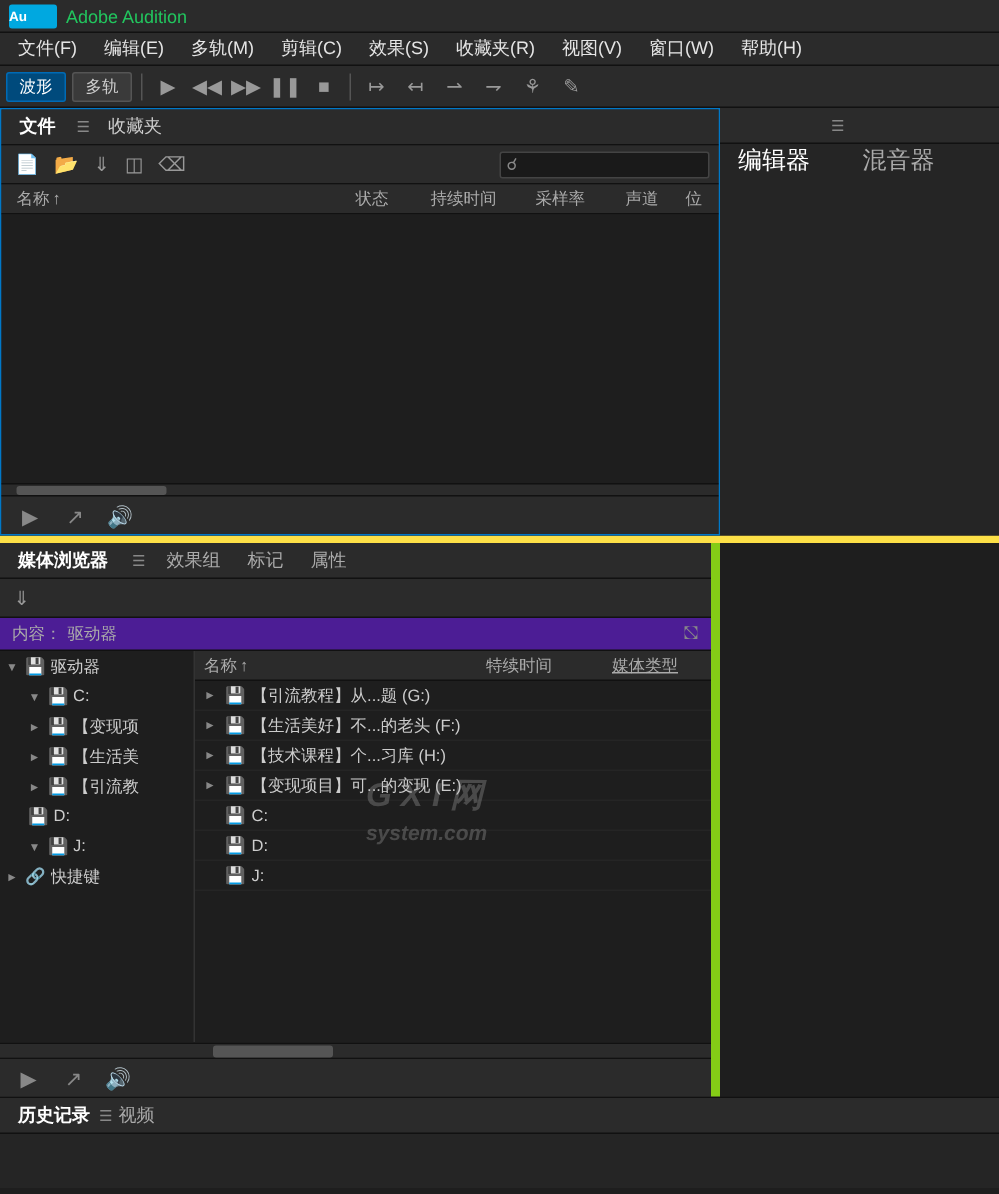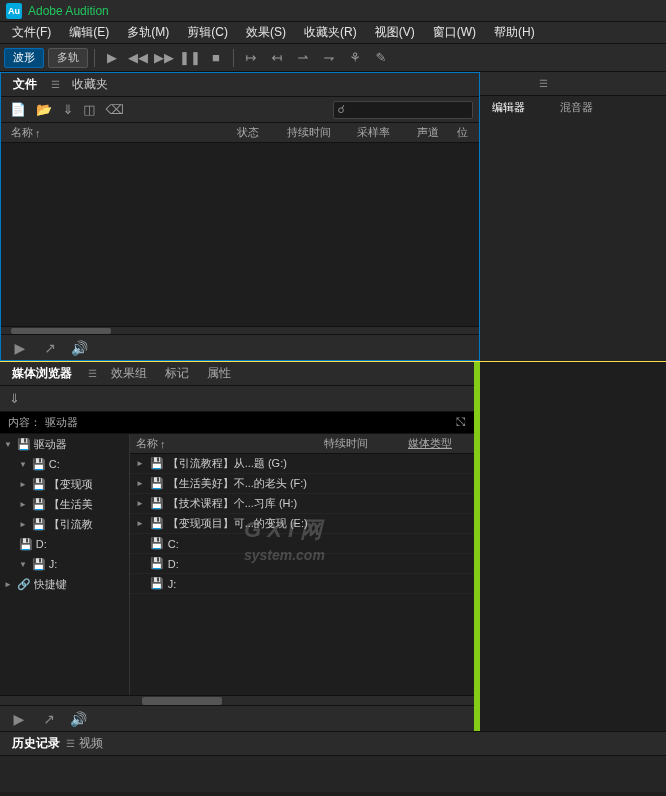--- a/index.html
+++ b/index.html
@@ -17,27 +17,27 @@
     #title-bar {
       background: #2b2b2b;
       height: 22px;
       display: flex;
       align-items: center;
       padding: 0 6px;
       gap: 6px;
       border-bottom: 1px solid #111;
     }
     #title-bar .app-icon {
-      width: 16px;
+      width: 32px;
       height: 16px;
       background: #00a8e0;
       border-radius: 2px;
       display: flex;
       align-items: center;
-      justify-content: center;
+      justify-content: flex-start;
       color: white;
       font-size: 9px;
       font-weight: bold;
       flex-shrink: 0;
     }
     #title-bar .title-text {
       color: #22c55e;
       font-size: 12px;
     }
 
@@ -111,21 +111,21 @@
     #main-area {
       display: flex;
       flex-direction: column;
       height: calc(796px - 72px);
     }
 
     
     #top-section {
       display: flex;
       height: 290px;
-      border-bottom: 1px solid #fde047;
+      border-bottom: 5px solid #fde047;
     }
 
     
     #file-panel {
       width: 480px;
       background: #252525;
       border-right: 1px solid #111;
       display: flex;
       flex-direction: column;
       border: 1px solid #0078c8;
@@ -264,21 +264,21 @@
       height: 24px;
       display: flex;
       align-items: center;
       padding: 0 8px;
       gap: 8px;
       border-bottom: 1px solid #111;
       flex-shrink: 0;
     }
     .editor-tab {
       color: #aaa;
-      font-size: 11px;
+      font-size: 16px;
       padding: 2px 4px;
       cursor: pointer;
       margin-top: 47px;
     }
     .editor-tab.active { color: #fff; }
 
     
     #middle-section {
       display: flex;
       height: 370px;
@@ -316,21 +316,21 @@
       height: 26px;
       display: flex;
       align-items: center;
       padding: 0 6px;
       gap: 4px;
       border-bottom: 1px solid #111;
       flex-shrink: 0;
     }
 
     .media-content-header {
-      background: #000000;
+      background: #4c1d95;
       height: 22px;
       display: flex;
       align-items: center;
       padding: 0 8px;
       gap: 4px;
       border-bottom: 1px solid #111;
       flex-shrink: 0;
       font-size: 11px;
       color: #aaa;
     }

